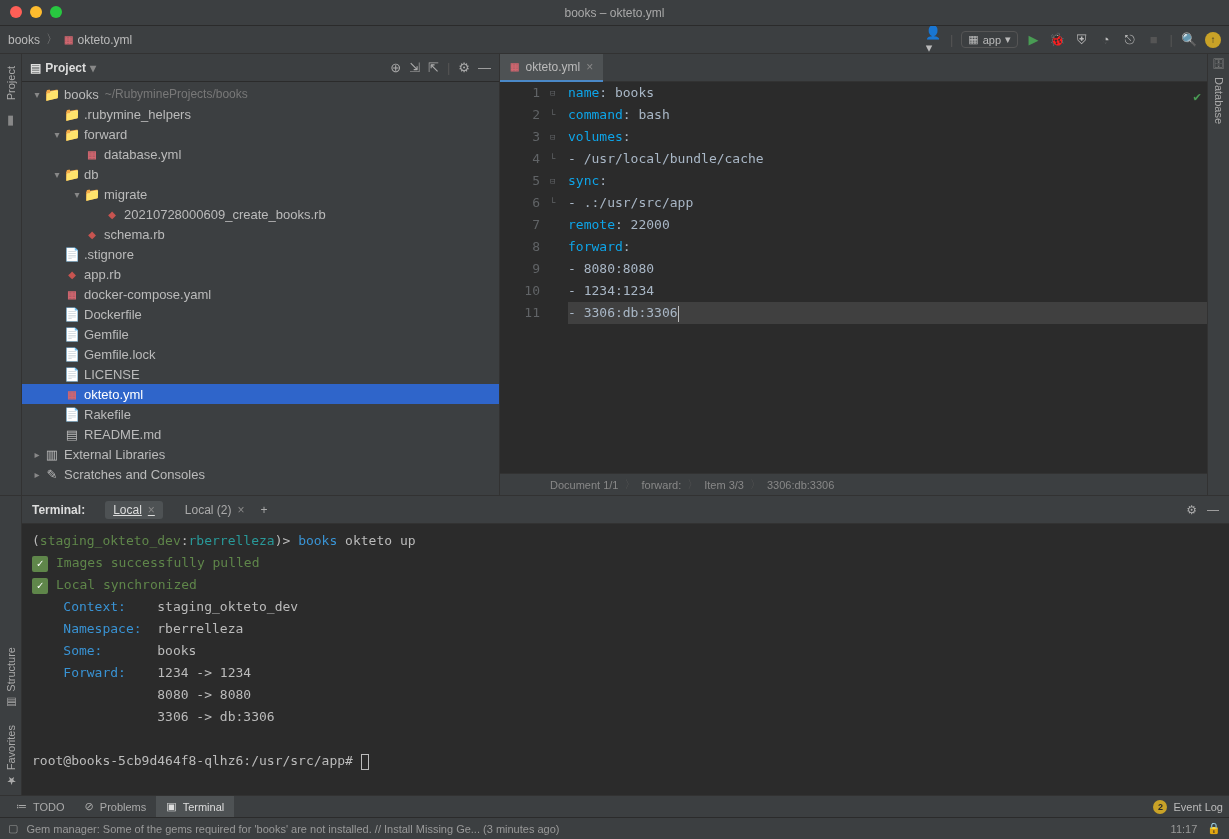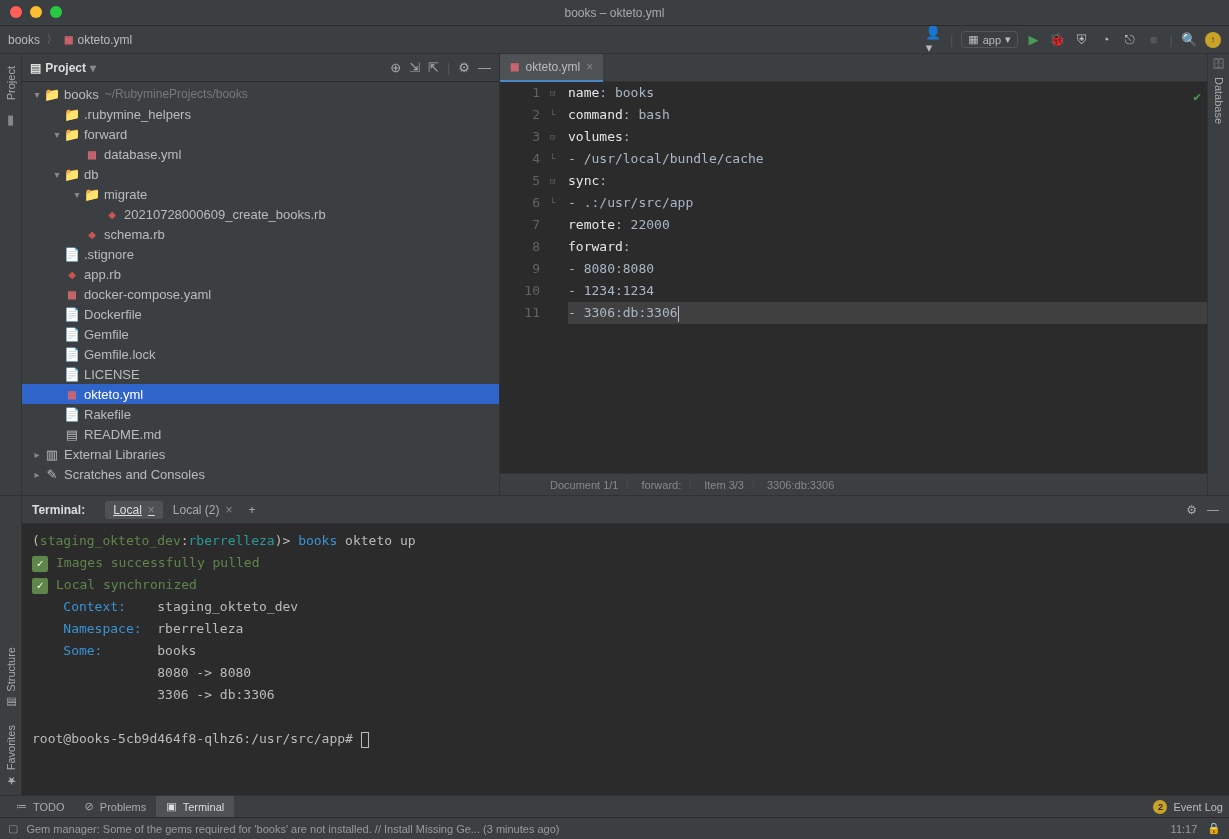--- a/index.html
+++ b/index.html
@@ -52,34 +52,34 @@
 .tree-item .muted { color: #787878; margin-left: 6px; font-size: 12px; }
 
 .editor-wrap { flex: 1; display: flex; flex-direction: column; background: #2b2b2b; }
 .editor-tabs { height: 28px; display: flex; align-items: center; background: #3c3f41; border-bottom: 1px solid #323232; }
 .editor-tab { display: flex; align-items: center; gap: 6px; padding: 0 10px; height: 28px; font-size: 12px; color: #bbbbbb; border-bottom: 2px solid #4a88c7; background: #4e5254; }
 .editor-tab .close { color: #888; font-size: 12px; cursor: pointer; }
 .editor { flex: 1; display: flex; font-size: 13px; line-height: 22px; }
 .gutter { width: 50px; text-align: right; padding-right: 10px; color: #606366; user-select: none; }
 .fold-gutter { width: 14px; color: #606366; font-size: 9px; user-select: none; }
 .code { flex: 1; padding-left: 4px; position: relative; }
-.code .k { color: #e5e5e5; }
+.code .k { color: #0ea5e9; }
 .code .s { color: #a9b7c6; }
 .code .cursor-line { background: #404040; }
 .caret { display: inline-block; width: 1px; height: 16px; background: #bbb; vertical-align: middle; }
 .editor-check { position: absolute; top: 4px; right: 6px; color: #499c54; }
 .crumb-bar { height: 22px; background: #3c3f41; display: flex; align-items: center; padding-left: 50px; font-size: 11px; color: #888; gap: 6px; border-top: 1px solid #323232; }
 
 .terminal-wrap { height: 300px; display: flex; border-top: 1px solid #323232; background: #2b2b2b; }
 .term-left-tabs { width: 22px; background: #3c3f41; border-right: 1px solid #323232; display:flex; flex-direction: column; justify-content: flex-end; }
 .term-left-tabs .vlabel { writing-mode: vertical-rl; transform: rotate(180deg); font-size: 11px; padding: 8px 0; color: #aaa; cursor: pointer; display:flex; align-items:center; gap:4px; }
 .terminal-main { flex: 1; display: flex; flex-direction: column; }
 .terminal-header { height: 28px; display: flex; align-items: center; padding: 0 10px; border-bottom: 1px solid #323232; background: #3c3f41; font-size: 12px; }
 .term-title { font-weight: 600; color: #ddd; }
-.term-tabs { display: flex; gap: 2px; margin-left: 20px; }
+.term-tabs { display: flex; gap: 14px; margin-left: 20px; }
 .term-tab { padding: 2px 8px; border-radius: 3px; display: flex; align-items: center; gap: 6px; cursor: pointer; color: #aaa; }
 .term-tab.active { background: #4e5254; color: #ddd; text-decoration: underline; }
 .term-tab .close { color: #888; font-size: 12px; }
 .term-add { margin-left: 8px; color: #aaa; cursor: pointer; }
 .term-right { margin-left: auto; display: flex; gap: 10px; color: #aaa; }
 .term-body { flex: 1; padding: 6px 10px; font-size: 13px; line-height: 22px; overflow: hidden; }
 .term-body .gr { color: #5f864a; }
 .term-body .cy { color: #299999; }
 .term-body .bl { color: #3993d4; }
 .term-body .wh { color: #bbbbbb; }
@@ -363,20 +363,21 @@
         <span>—</span>
       </div>
     </div>
     <div class="term-body mono" id="term-body">
         <div><span class="wh">(</span><span class="gr">staging_okteto_dev</span><span class="wh">:</span><span class="cy">rberrelleza</span><span class="wh">)&gt; </span> <span class="bl">books</span> <span class="wh">okteto up</span></div>
         <div><span class="check-badge">✓</span><span class="gr">Images successfully pulled</span></div>
         <div><span class="check-badge">✓</span><span class="gr">Local synchronized</span></div>
         <div style="white-space: pre;">    <span class="bl">Context:   </span> <span class="wh">staging_okteto_dev</span></div>
         <div style="white-space: pre;">    <span class="bl">Namespace: </span> <span class="wh">rberrelleza</span></div>
         <div style="white-space: pre;">    <span class="bl">Some:      </span> <span class="wh">books</span></div>
+        <div style="white-space: pre;">    <span class="bl">Forward:   </span> <span class="wh">1234 -&gt; 1234</span></div>
         <div style="white-space: pre;">                <span class="wh">8080 -&gt; 8080</span></div>
         <div style="white-space: pre;">                <span class="wh">3306 -&gt; db:3306</span></div>
         <div>&nbsp;</div>
         <div><span class="wh">root@books-5cb9d464f8-qlhz6:/usr/src/app# </span><span class="prompt-cursor"></span></div>
       </div>
   </div>
 </div>
 
 <div class="bottom-tabs">
   <div class="btab">

